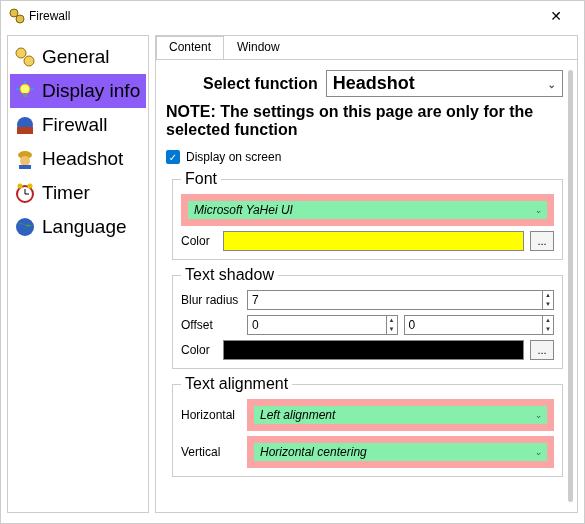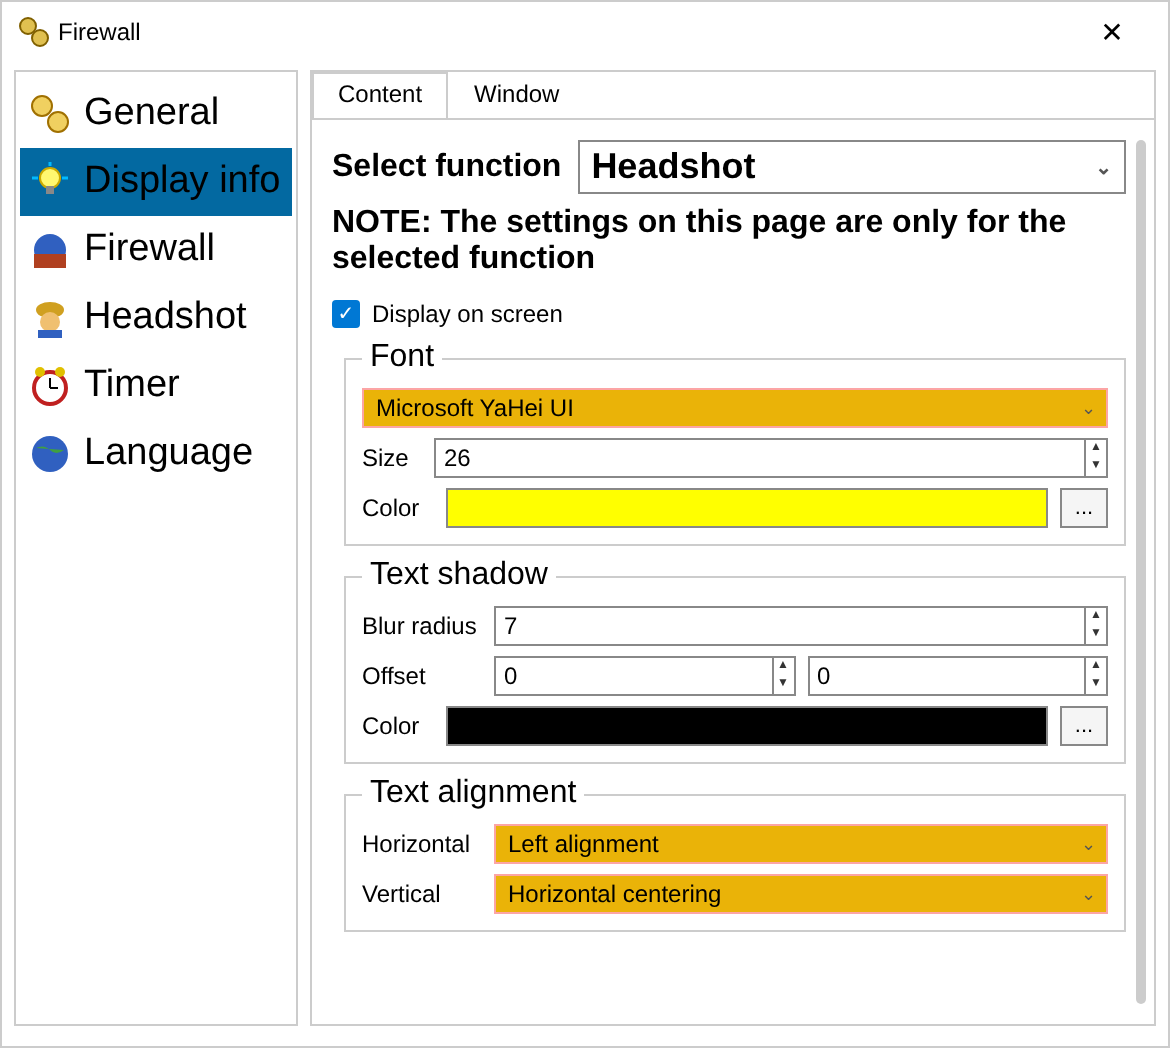--- a/index.html
+++ b/index.html
@@ -3,42 +3,42 @@
 <meta charset="utf-8">
 <style>
 * { box-sizing: border-box; font-family: 'Segoe UI', Tahoma, sans-serif; }
 body { margin: 0; background: #fff; width: 585px; height: 524px; border: 1px solid #ccc; }
 .titlebar { display: flex; align-items: center; height: 30px; padding: 0 8px; }
 .titlebar .title { flex: 1; font-size: 12px; }
 .titlebar .close { width: 40px; text-align: center; font-size: 14px; cursor: pointer; }
 .content-area { display: flex; padding: 4px 6px 10px 6px; gap: 6px; height: calc(100% - 30px); }
 .sidebar { width: 142px; border: 1px solid #ccc; padding: 4px 2px; }
 .nav-item { display: flex; align-items: center; gap: 6px; padding: 6px 4px; font-size: 19px; cursor: pointer; text-align: center; }
-.nav-item.selected { background: #0369a1; }
+.nav-item.selected { background: #8b5cf6; }
 .nav-item .icon { width: 22px; height: 22px; display: flex; align-items: center; justify-content: center; }
 .main { flex: 1; border: 1px solid #ccc; position: relative; display: flex; flex-direction: column; justify-content: flex-end; }
 .tabs { display: flex; height: 24px; }
 .tab { padding: 3px 12px; font-size: 12px; cursor: pointer; border: 1px solid transparent; border-bottom: none; }
 .tab.active { border-color: #ccc; background: #fff; }
 .tab-content { flex: 1; border-top: 1px solid #ccc; margin-top: -1px; padding: 10px 14px 10px 10px; overflow: hidden; position: relative; }
 .scrollbar { position: absolute; right: 4px; top: 10px; bottom: 10px; width: 5px; background: #ccc; border-radius: 3px; }
-.row-select { display: flex; align-items: center; gap: 8px; margin-bottom: 6px; }
+.row-select { display: flex; align-items: center; gap: 8px; margin-bottom: 6px; margin-left: 37px; }
 .row-select label { font-size: 16px; font-weight: bold; }
 .big-select { flex: 1; border: 1px solid #888; padding: 2px 20px 2px 6px; font-size: 18px; font-weight: bold; position: relative; background: #fff; cursor: pointer; }
 .big-select .chev { position: absolute; right: 6px; top: 50%; transform: translateY(-50%); font-size: 10px; color: #555; }
 .note { font-size: 16px; font-weight: bold; margin-bottom: 11px; }
 .chk-row { display: flex; align-items: center; gap: 6px; margin-bottom: 6px; }
 .chk { width: 14px; height: 14px; background: #0078d4; color: #fff; font-size: 10px; display: flex; align-items: center; justify-content: center; cursor: pointer; border-radius: 2px; }
 .chk-row span { font-size: 12px; }
 fieldset { border: 1px solid #ccc; margin: 0 0 6px 6px; padding: 6px 8px 8px 8px; }
 legend { font-size: 16px; padding: 0 4px; }
 .field-row { display: flex; align-items: center; gap: 6px; margin-bottom: 5px; }
 .field-row:last-child { margin-bottom: 0; }
 .field-label { font-size: 12px; min-width: 60px; }
-.sel { flex: 1; border: 1px solid #fca5a5; font-size: 12px; padding: 2px 18px 2px 6px; position: relative; background: #eab308; cursor: pointer; }
+.sel { flex: 1; border: 7px solid #fca5a5; font-size: 12px; padding: 2px 18px 2px 6px; position: relative; background: #86efac; cursor: pointer; font-style: italic; }
 .sel .chev { position: absolute; right: 5px; top: 50%; transform: translateY(-50%); font-size: 9px; color: #555; }
 .spinner { flex: 1; display: flex; border: 1px solid #888; background: #fff; position: relative; }
 .spinner input { border: none; flex: 1; font-size: 12px; padding: 2px 4px; outline: none; width: 100%; }
 .spin-btns { display: flex; flex-direction: column; border-left: 1px solid #888; }
 .spin-btns div { font-size: 6px; line-height: 9px; padding: 0 2px; cursor: pointer; color: #333; }
 .swatch { flex: 1; height: 20px; border: 1px solid #888; }
 .ellipsis { width: 24px; height: 20px; border: 1px solid #888; display: flex; align-items: center; justify-content: center; font-size: 11px; cursor: pointer; background: #f5f5f5; }
 .title-icon { width: 16px; height: 16px; margin-right: 4px; }
 </style>
 </head>
@@ -143,30 +143,20 @@
 
       <fieldset>
         <legend>Font</legend>
         <div class="field-row">
           <div class="sel" style="flex:1">
             <span>Microsoft YaHei UI</span>
             <span class="chev">⌄</span>
           </div>
         </div>
         <div class="field-row">
-          <span class="field-label" style="min-width:30px">Size</span>
-          <div class="spinner">
-            <input value="26" style="">
-            <div class="spin-btns">
-                <div>▲</div>
-                <div>▼</div>
-              </div>
-          </div>
-        </div>
-        <div class="field-row">
           <span class="field-label" style="min-width:36px">Color</span>
           <div class="swatch" style="background:#ffff00"></div>
           <div class="ellipsis">...</div>
         </div>
       </fieldset>
 
       <fieldset>
         <legend>Text shadow</legend>
         <div class="field-row">
           <span class="field-label">Blur radius</span>

